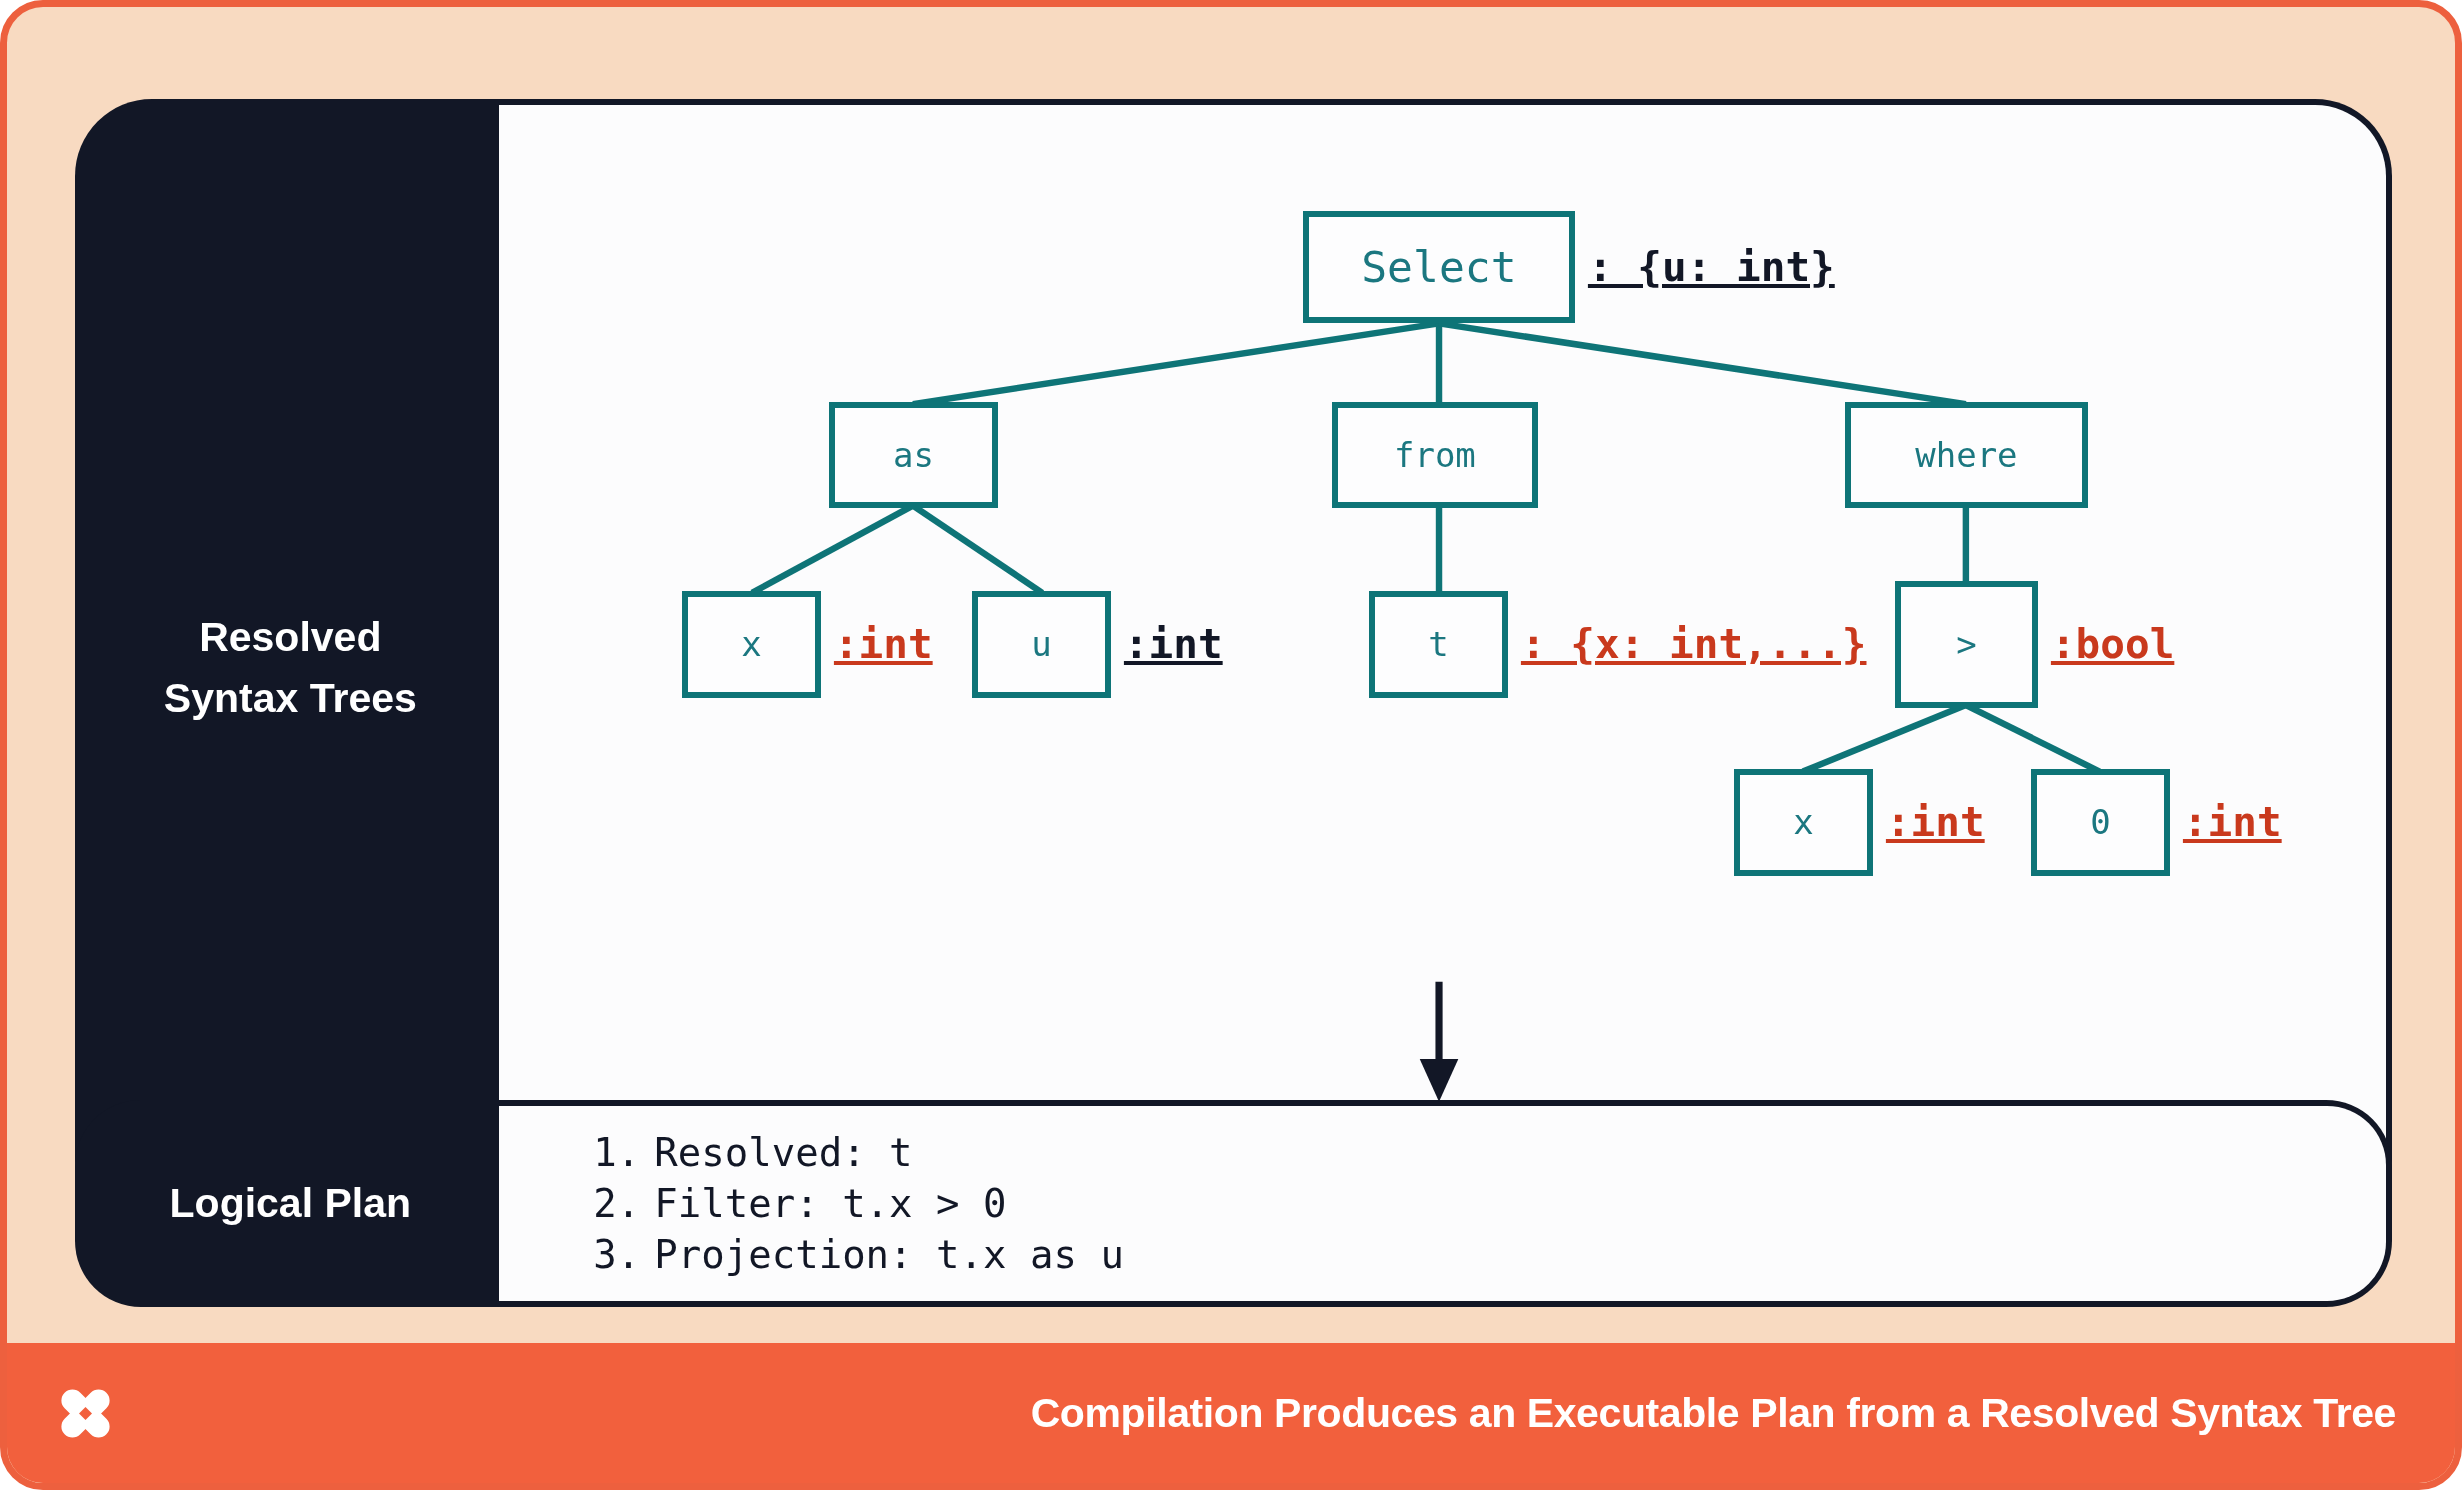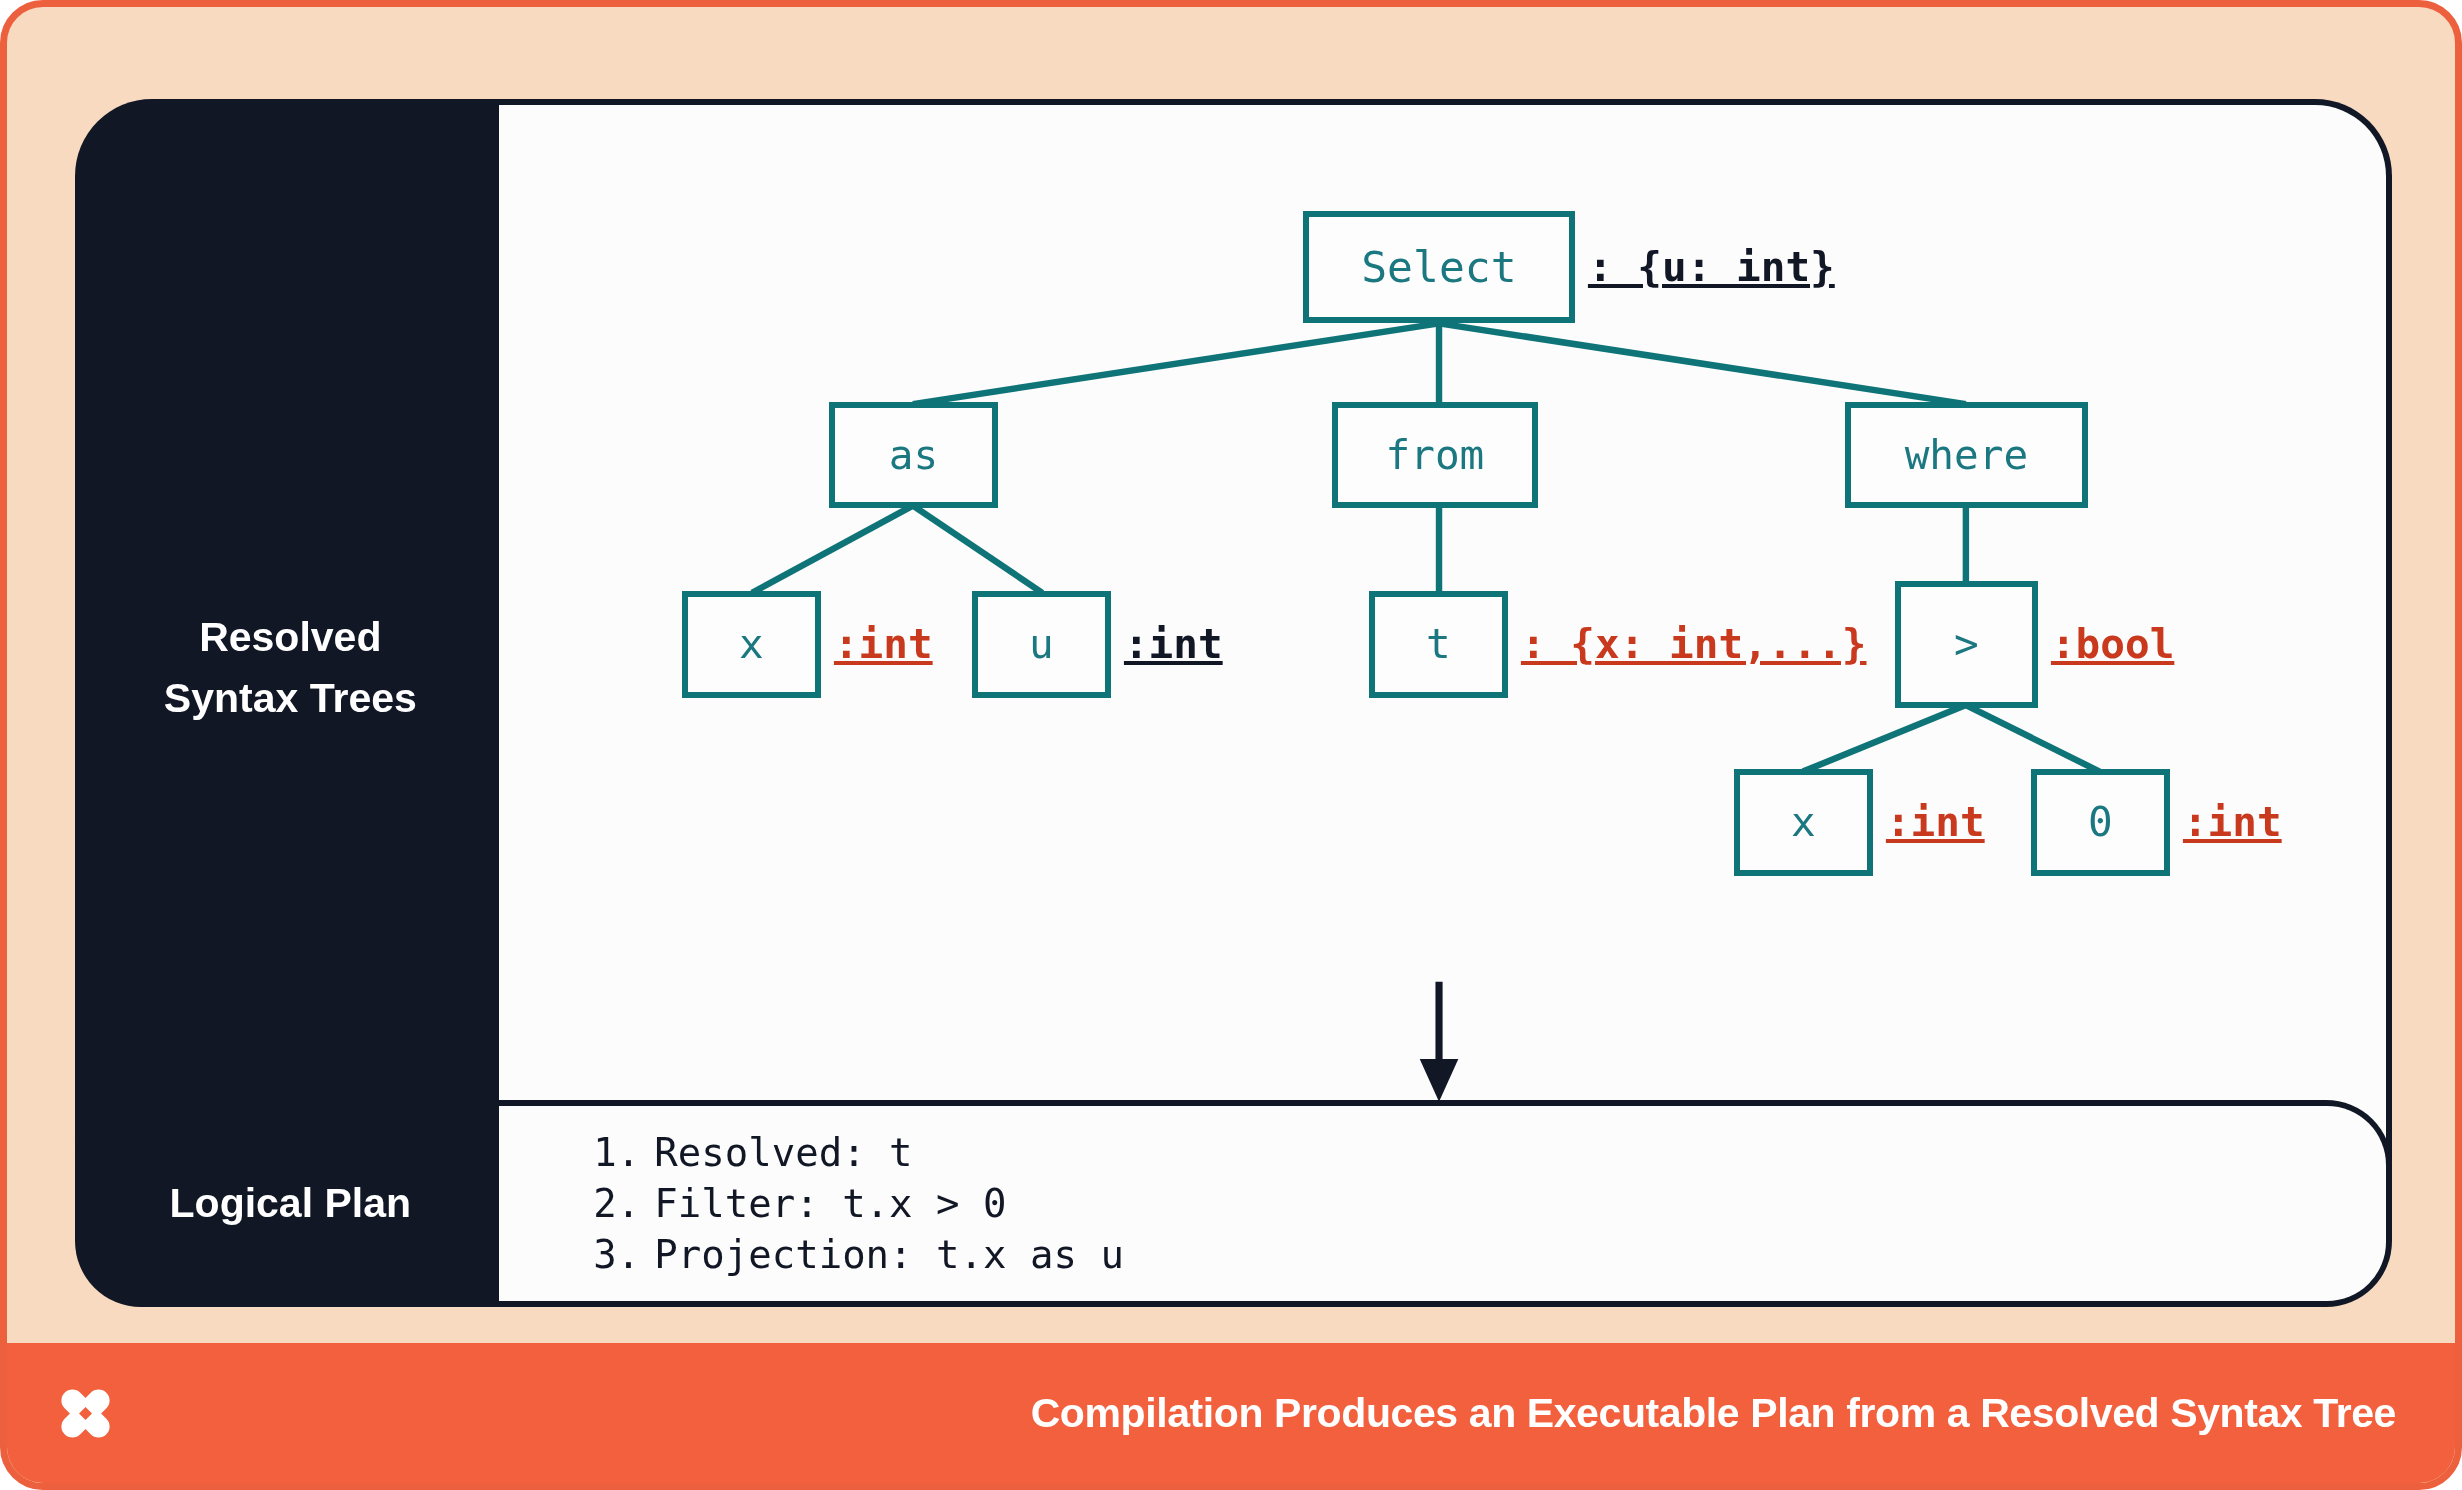--- a/index.html
+++ b/index.html
@@ -17,21 +17,21 @@
     font-weight:bold;font-size:41px;line-height:61px;text-align:center;}
   .panel .content{flex:1;background:#fcfcfd;}
   #panel-rst .content{border-radius:0 71px 71px 0;}
   #panel-lp  .content{border-radius:0 59px 59px 0;display:flex;align-items:center;}
   .sidebar-label{width:307px;}
   
   svg.edges{position:absolute;left:0;top:0;pointer-events:none;}
   .node{position:absolute;display:flex;align-items:center;}
   .nbox{box-sizing:border-box;border:6.4px solid #0e7477;background:#fdfdfe;
     display:flex;align-items:center;justify-content:center;
-    font-family:"DejaVu Sans Mono",monospace;font-size:41px;color:#1b7780;}
+    font-family:"DejaVu Sans Mono",monospace;font-size:34px;color:#1b7780;}
   .ntype{margin-left:13px;font-family:"DejaVu Sans Mono",monospace;font-weight:bold;
     font-size:41px;white-space:nowrap;text-decoration:underline;}
   .ntype.navy{color:#121726;}
   .ntype.red{color:#c9391d;}
   
   .arrow-label{position:absolute;left:643px;top:994px;width:751px;text-align:right;
     font-family:"DejaVu Sans Mono",monospace;font-size:35px;color:#121726;}
   
   .plan{list-style:none;margin:0;padding:0 0 0 94px;
     font-family:"DejaVu Sans Mono",monospace;font-size:39px;color:#121726;}

